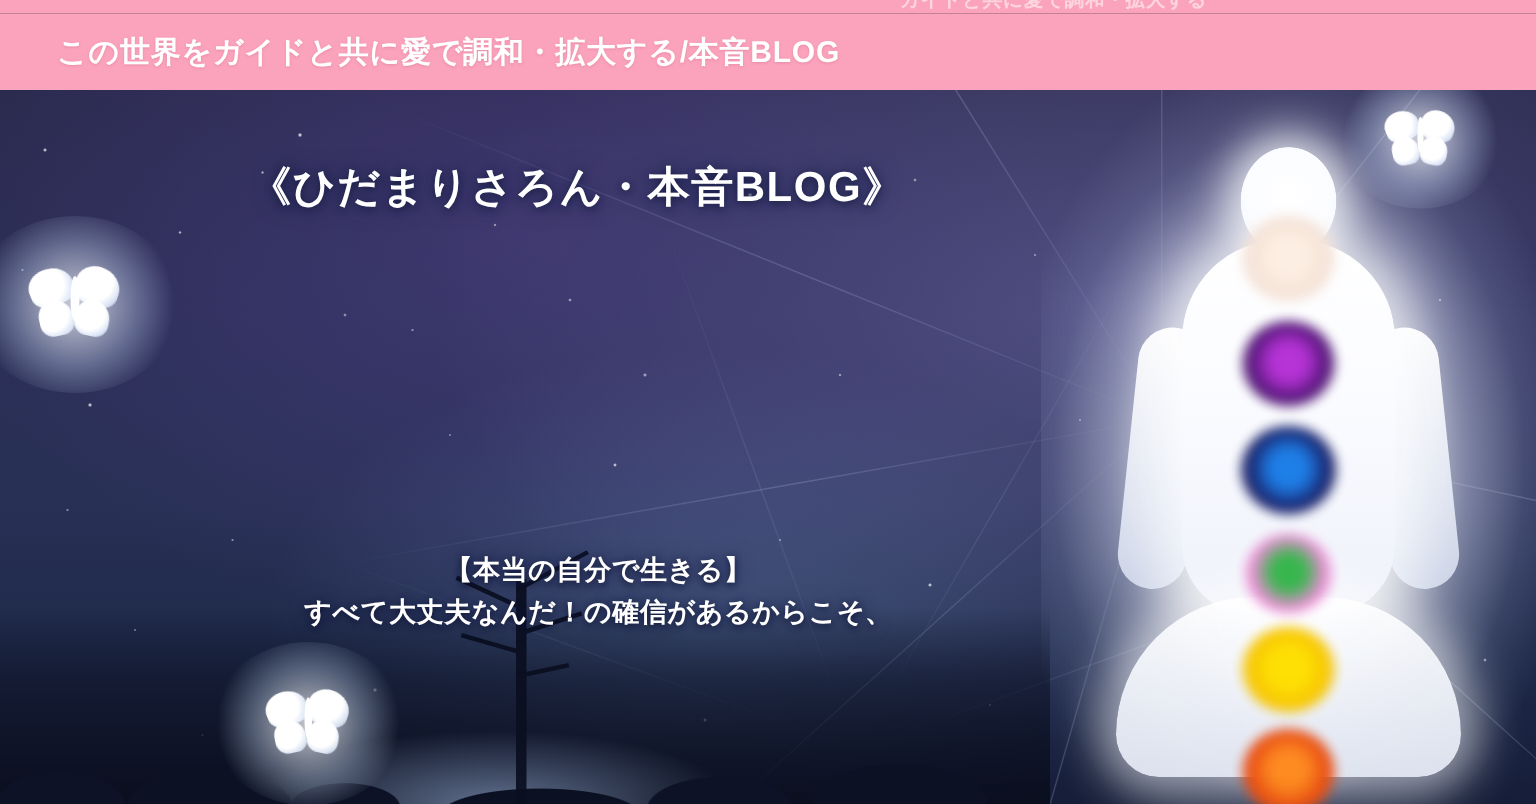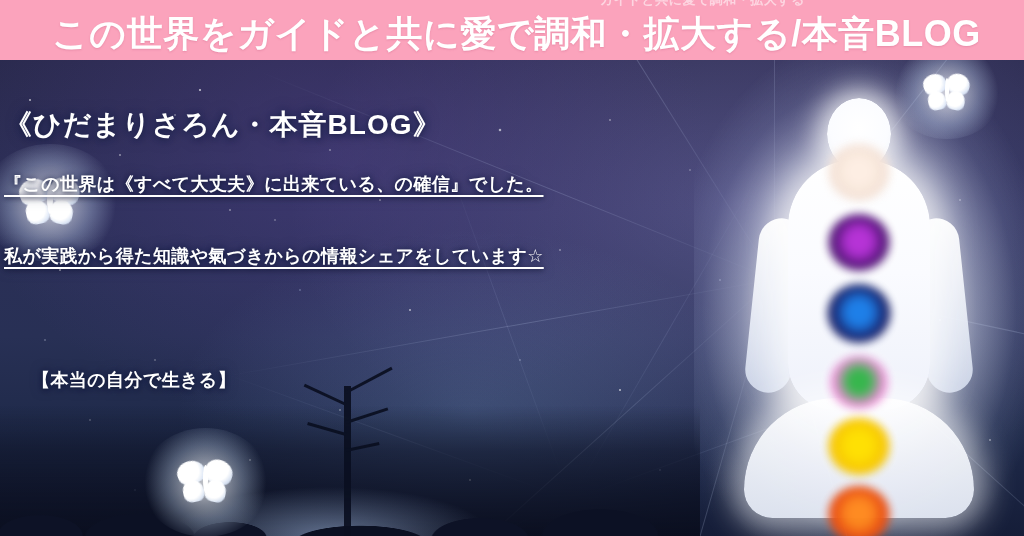--- a/index.html
+++ b/index.html
@@ -19,22 +19,22 @@
     white-space:nowrap; letter-spacing:.5px;
   }
 
   
   .site-header{
     position:absolute; top:9px; left:0; width:1024px; height:51px;
     background:#fba3bc; z-index:5;
     display:flex; align-items:center;
   }
   .site-title{
-    margin-left:52px;
-    color:#ffffff; font-size:36px; font-weight:700;
+    margin-left:38px;
+    color:#ffffff; font-size:20px; font-weight:700;
     letter-spacing:.5px; white-space:nowrap;
     text-shadow:0 1px 2px rgba(180,70,110,.25);
   }
 
   
   .hero{
     position:absolute; top:60px; left:0; width:1024px; height:476px;
     overflow:hidden;
     background:
       radial-gradient(ellipse 420px 260px at 46% 74%, rgba(120,150,200,.30) 0%, rgba(120,150,200,0) 70%),
@@ -209,22 +209,22 @@
   .butterfly .glow{
     position:absolute; inset:-60%; border-radius:50%;
     background:radial-gradient(circle, rgba(255,255,255,.75) 0%, rgba(210,230,255,.32) 45%, rgba(180,205,255,0) 72%);
   }
   .butterfly .body{
     position:absolute; border-radius:50%; background:#ffffff;
   }
 
   
   .hero-copy{
-    position:absolute; left:4px; top:0; width:740px; height:476px;
-    z-index:3; text-align:left; color:#fff;
+    position:absolute; left:15px; top:0; width:740px; height:476px;
+    z-index:3; text-align:center; color:#fff;
   }
   .hero-heading{
     position:absolute; left:0; top:46px; width:740px;
     font-size:28px; font-weight:700; letter-spacing:1px;
     text-shadow:0 1px 6px rgba(20,25,60,.9), 0 0 14px rgba(30,40,90,.7);
   }
   .para-a{ position:absolute; left:0; top:110px; width:740px; }
   .para-b{ position:absolute; left:0; top:182px; width:740px; }
   .para-c{ position:absolute; left:0; top:306px; width:740px;padding-left:28px; }
 
@@ -329,24 +329,23 @@
           <div class="wing" style="left:29.44px;top:1.84px;width:27.6px;height:23.92px;transform:rotate(18deg)"></div>
           <div class="wing" style="left:7.36px;top:22.080000000000002px;width:21.16px;height:22.080000000000002px;transform:rotate(-12deg)"></div>
           <div class="wing" style="left:29.44px;top:22.080000000000002px;width:21.16px;height:22.080000000000002px;transform:rotate(12deg)"></div>
           <div class="body" style="left:26.68px;top:7.36px;width:5.5200000000000005px;height:27.6px"></div>
         </div>
       </div>
 
     <div class="hero-copy">
       <div class="hero-heading">《ひだまりさろん・本音BLOG》</div>
       <div class="para-a" id="para-a">
-          <div class="line u">『この世界は《すべて大丈夫》に出来ている、の確信』でした。</div>
         </div>
       <div class="para-b" id="para-b">
-          <div class="line u">私が実践から得た知識や氣づきからの情報シェアをしています☆</div>
         </div>
       <div class="para-c" id="para-c">
           <div class="line">【本当の自分で生きる】</div>
+          <div class="line">すべて大丈夫なんだ！の確信があるからこそ、</div>
         </div>
     </div>
 
   </section>
 </div>
 
 </body></html>

